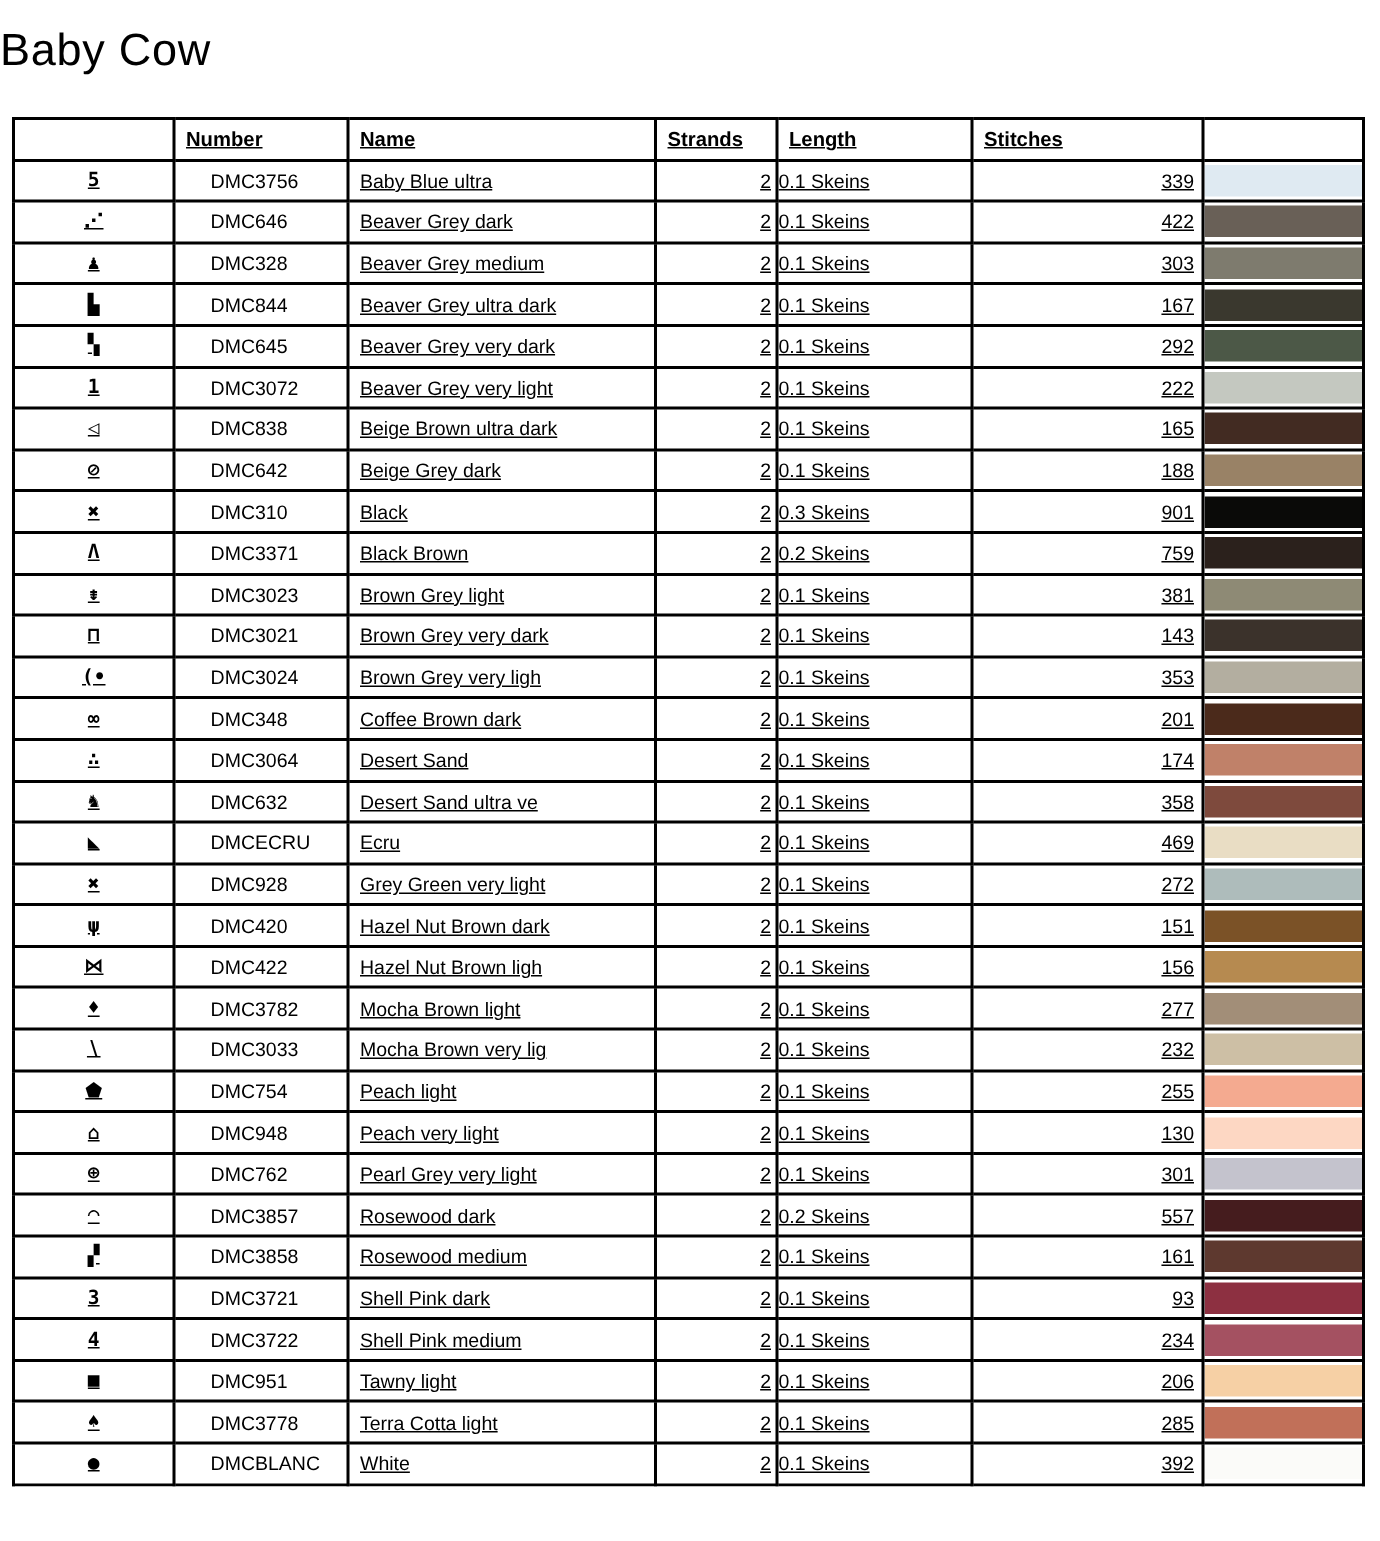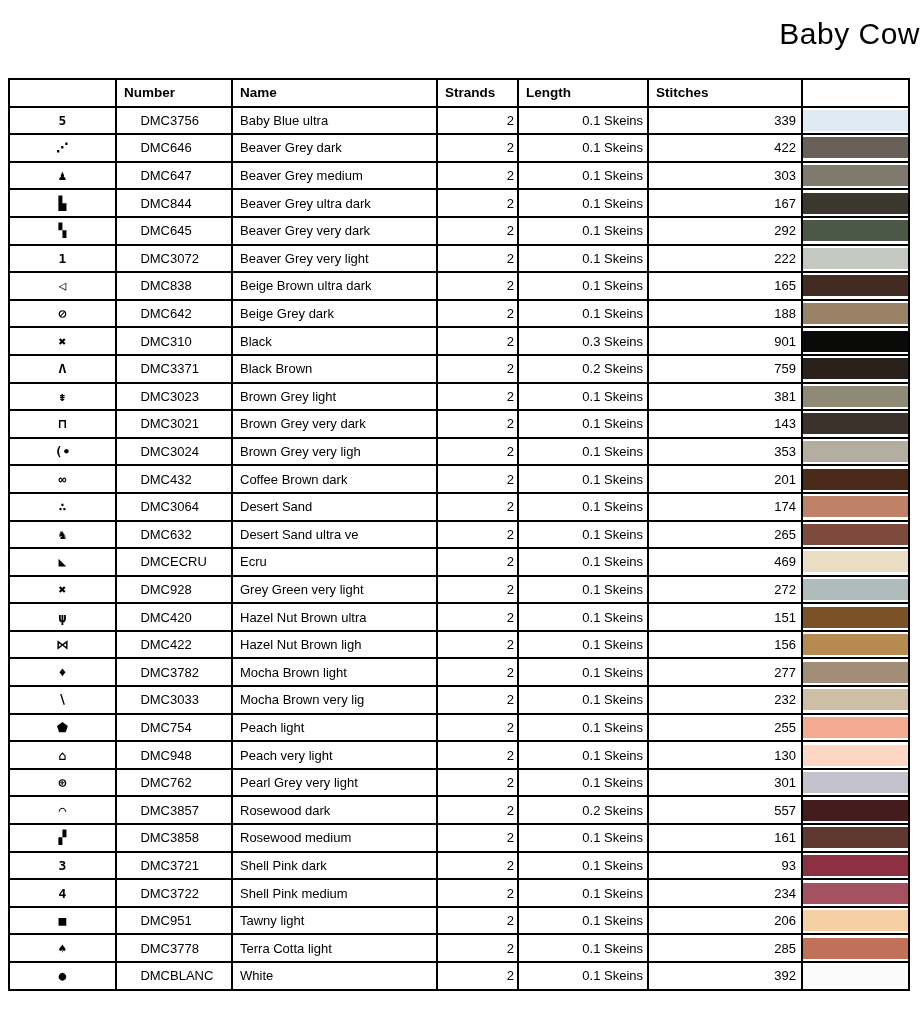--- a/index.html
+++ b/index.html
@@ -1,29 +1,30 @@
 <!DOCTYPE html>
 <html><head>
 <meta charset="utf-8">
 <style>
   html,body{margin:0;padding:0;background:#ffffff;width:920px;}
   body{font-family:"Liberation Sans","DejaVu Sans",sans-serif;color:#000;}
   h1[data-name="page-title"]{
     margin:16px 0 0 0;
-    text-align:right;
+    text-align:left;
     font-size:30px;
     line-height:36px;
     font-weight:400;
     letter-spacing:0.5px;
   }
   table[data-name="legend-table"]{
     margin:26px 0 0 8px;
     width:900px;
     table-layout:fixed;
     border-collapse:collapse;
+    text-decoration:underline;
   }
   th,td{
     border:2px solid #000;
     height:25.6px;
     padding:0;
     vertical-align:middle;
     font-size:13px;
     overflow:hidden;
     white-space:nowrap;
   }
@@ -43,21 +44,21 @@
   }
   td.number .brand{
     display:inline-block;
     width:44px;
     padding-left:9px;
     text-align:right;
   }
   td.number .code{display:inline-block;}
   td.name{padding-left:7px;}
   td.strands{text-align:right;padding-right:3px;}
-  td.length{text-align:right;padding-right:4px;padding-left:13px;}
+  td.length{padding-right:4px;}
   td.stitches{text-align:right;padding-right:5px;}
   td.swatch{padding:0;}
   td.swatch .chip{
     height:21px;
     margin:2px 0;
     width:100%;
   }
 </style>
 </head>
 <body>
@@ -103,21 +104,21 @@
         <td data-name="name-cell" class="name">Beaver Grey dark</td>
         <td data-name="strands-cell" class="strands">2</td>
         <td data-name="length-cell" class="length">0.1 Skeins</td>
         <td data-name="stitches-cell" class="stitches">422</td>
         <td data-name="color-cell" class="swatch">
           <div data-name="color-swatch" class="chip" style="background: rgb(105, 96, 87);"></div>
         </td>
       </tr>
       <tr data-name="table-row">
         <td data-name="symbol-cell" class="sym">♟</td>
-        <td data-name="number-cell" class="number"><span data-name="brand-label" class="brand">DMC</span><span data-name="code-label" class="code">647</span></td>
+        <td data-name="number-cell" class="number"><span data-name="brand-label" class="brand">DMC</span><span data-name="code-label" class="code">328</span></td>
         <td data-name="name-cell" class="name">Beaver Grey medium</td>
         <td data-name="strands-cell" class="strands">2</td>
         <td data-name="length-cell" class="length">0.1 Skeins</td>
         <td data-name="stitches-cell" class="stitches">303</td>
         <td data-name="color-cell" class="swatch">
           <div data-name="color-swatch" class="chip" style="background: rgb(126, 123, 110);"></div>
         </td>
       </tr>
       <tr data-name="table-row">
         <td data-name="symbol-cell" class="sym">▙</td>
@@ -224,21 +225,21 @@
         <td data-name="name-cell" class="name">Brown Grey very ligh</td>
         <td data-name="strands-cell" class="strands">2</td>
         <td data-name="length-cell" class="length">0.1 Skeins</td>
         <td data-name="stitches-cell" class="stitches">353</td>
         <td data-name="color-cell" class="swatch">
           <div data-name="color-swatch" class="chip" style="background: rgb(179, 174, 160);"></div>
         </td>
       </tr>
       <tr data-name="table-row">
         <td data-name="symbol-cell" class="sym">∞</td>
-        <td data-name="number-cell" class="number"><span data-name="brand-label" class="brand">DMC</span><span data-name="code-label" class="code">432</span></td>
+        <td data-name="number-cell" class="number"><span data-name="brand-label" class="brand">DMC</span><span data-name="code-label" class="code">348</span></td>
         <td data-name="name-cell" class="name">Coffee Brown dark</td>
         <td data-name="strands-cell" class="strands">2</td>
         <td data-name="length-cell" class="length">0.1 Skeins</td>
         <td data-name="stitches-cell" class="stitches">201</td>
         <td data-name="color-cell" class="swatch">
           <div data-name="color-swatch" class="chip" style="background: rgb(75, 42, 27);"></div>
         </td>
       </tr>
       <tr data-name="table-row">
         <td data-name="symbol-cell" class="sym">∴</td>
@@ -250,21 +251,21 @@
         <td data-name="color-cell" class="swatch">
           <div data-name="color-swatch" class="chip" style="background: rgb(192, 129, 105);"></div>
         </td>
       </tr>
       <tr data-name="table-row">
         <td data-name="symbol-cell" class="sym">♞</td>
         <td data-name="number-cell" class="number"><span data-name="brand-label" class="brand">DMC</span><span data-name="code-label" class="code">632</span></td>
         <td data-name="name-cell" class="name">Desert Sand ultra ve</td>
         <td data-name="strands-cell" class="strands">2</td>
         <td data-name="length-cell" class="length">0.1 Skeins</td>
-        <td data-name="stitches-cell" class="stitches">265</td>
+        <td data-name="stitches-cell" class="stitches">358</td>
         <td data-name="color-cell" class="swatch">
           <div data-name="color-swatch" class="chip" style="background: rgb(126, 74, 61);"></div>
         </td>
       </tr>
       <tr data-name="table-row">
         <td data-name="symbol-cell" class="sym">◣</td>
         <td data-name="number-cell" class="number"><span data-name="brand-label" class="brand">DMC</span><span data-name="code-label" class="code">ECRU</span></td>
         <td data-name="name-cell" class="name">Ecru</td>
         <td data-name="strands-cell" class="strands">2</td>
         <td data-name="length-cell" class="length">0.1 Skeins</td>
@@ -280,21 +281,21 @@
         <td data-name="strands-cell" class="strands">2</td>
         <td data-name="length-cell" class="length">0.1 Skeins</td>
         <td data-name="stitches-cell" class="stitches">272</td>
         <td data-name="color-cell" class="swatch">
           <div data-name="color-swatch" class="chip" style="background: rgb(174, 188, 187);"></div>
         </td>
       </tr>
       <tr data-name="table-row">
         <td data-name="symbol-cell" class="sym">ψ</td>
         <td data-name="number-cell" class="number"><span data-name="brand-label" class="brand">DMC</span><span data-name="code-label" class="code">420</span></td>
-        <td data-name="name-cell" class="name">Hazel Nut Brown ultra</td>
+        <td data-name="name-cell" class="name">Hazel Nut Brown dark</td>
         <td data-name="strands-cell" class="strands">2</td>
         <td data-name="length-cell" class="length">0.1 Skeins</td>
         <td data-name="stitches-cell" class="stitches">151</td>
         <td data-name="color-cell" class="swatch">
           <div data-name="color-swatch" class="chip" style="background: rgb(123, 82, 39);"></div>
         </td>
       </tr>
       <tr data-name="table-row">
         <td data-name="symbol-cell" class="sym">⋈</td>
         <td data-name="number-cell" class="number"><span data-name="brand-label" class="brand">DMC</span><span data-name="code-label" class="code">422</span></td>

